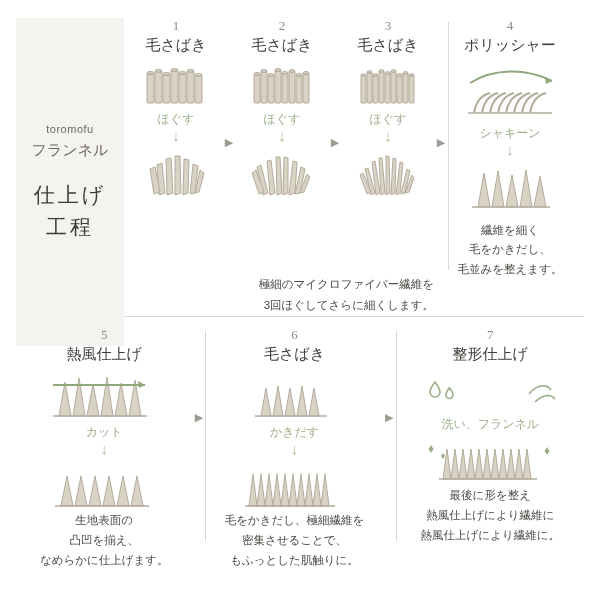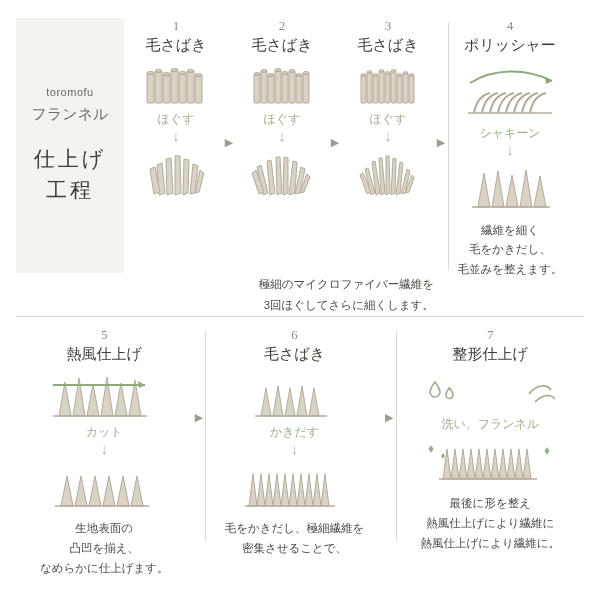--- a/index.html
+++ b/index.html
@@ -25,21 +25,21 @@
   
   .top-row {
     display: flex;
     align-items: flex-start;
     height: 290px;
   }
 
   .brand-card {
     width: 108px;
     min-width: 108px;
-    height: 255px;
+    height: 328px;
     background: #f5f3ef;
     margin-right: 6px;
     display: flex;
     flex-direction: column;
     align-items: center;
     justify-content: center;
     text-align: center;
   }
   .brand-latin {
     font-size: 11px;
@@ -159,21 +159,21 @@
     padding: 0 6px;
   }
   .bstep.b5 { width: 178px; }
   .bstep.b6 { width: 178px; }
   .bstep.b7 { width: 190px; }
 
   .bcaption {
     font-size: 11.5px;
     line-height: 1.75;
     color: #4a4a45;
-    margin-top: 8px;
+    margin-top: 0;
   }
   .green-text {
     font-size: 12px;
     color: #9bb08a;
   }
 
   svg { display: block; }
 </style>
 </head>
 <body>
@@ -466,20 +466,21 @@
             <path d="M86 46 L90 14 L94 46 Z"></path>
             <path d="M94 46 L98 14 L102 46 Z"></path>
             <path d="M102 46 L106 14 L110 46 Z"></path>
           </g>
           <line x1="26" y1="46" x2="116" y2="46" stroke="#b4ac9c" stroke-width="1.5"></line>
         </svg>
       </div>
       <div class="bcaption">
         <span>毛をかきだし、極細繊維を</span><br>
         <span>密集させることで、</span><br>
+        <span>もふっとした肌触りに。</span>
       </div>
     </div>
 
     <div class="arrow-right" style="height:180px">▶</div>
     <div class="divider-v" style="height:210px"></div>
 
     <div class="bstep b7">
       <div class="step-num">7</div>
       <div class="step-name">整形仕上げ</div>
       <div class="figure tall" style="height:46px">

